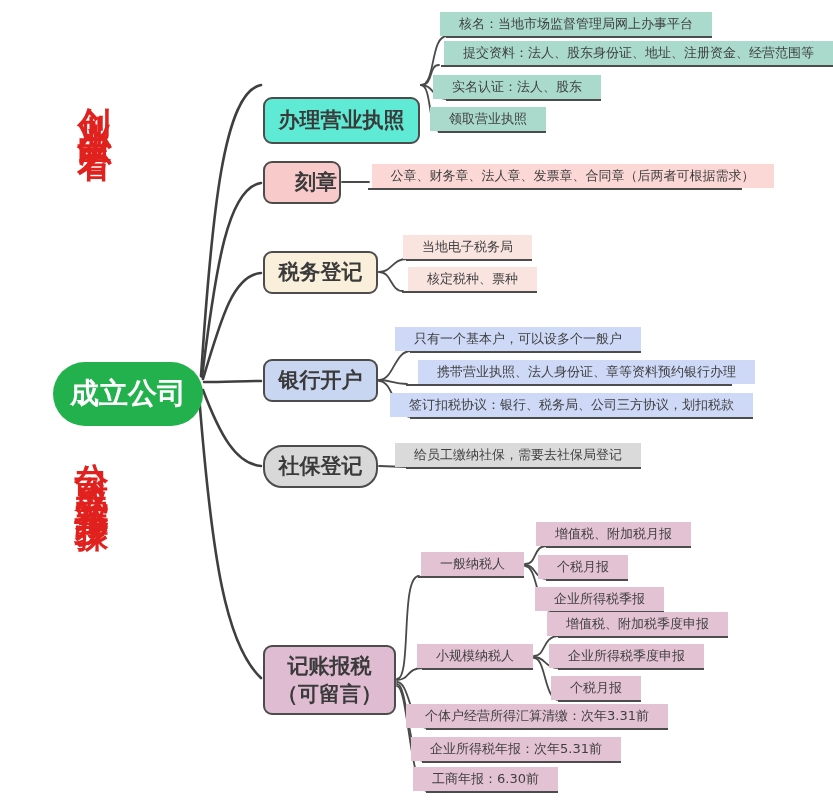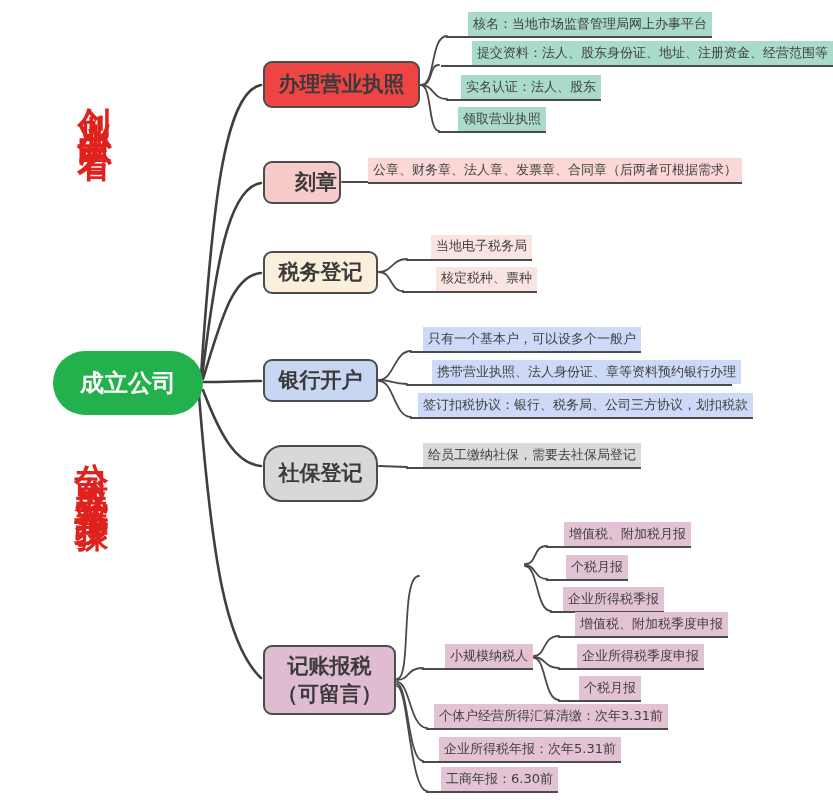--- a/index.html
+++ b/index.html
@@ -11,38 +11,38 @@
   #wires path{fill:none;stroke-linecap:round;}
   #wires .main{stroke:#3f3f3f;stroke-width:2.6;}
   #wires .sub{stroke:#4a4a4a;stroke-width:1.8;}
 
   .vtitle{
     position:absolute;z-index:2;color:#e0211e;font-weight:bold;font-size:34px;
     writing-mode:vertical-rl;text-orientation:upright;letter-spacing:8px;line-height:36px;
   }
   .root{
     position:absolute;z-index:2;display:flex;align-items:center;justify-content:center;
-    background:#22b14d;color:#ffffff;font-size:24px;font-weight:bold;border-radius:33px;
+    background:#22b14d;color:#ffffff;font-size:29px;font-weight:bold;border-radius:33px;margin-top:11px;
   }
   .node{
     position:absolute;z-index:2;display:flex;flex-direction:column;align-items:center;justify-content:center;
     border:2.5px solid #4c4c4c;border-radius:9px;color:#3a3a3a;font-weight:bold;font-size:21px;
     box-sizing:border-box;line-height:1.35;
   }
-  .n1{background:#ef4444;} .n2{background:#f8caca;padding-left:28px;} .n3{background:#f9efdb;}
+  .n1{background:#5eead4;margin-top:36px;} .n2{background:#f8caca;padding-left:28px;} .n3{background:#f9efdb;}
   .n4{background:#c9d6f2;} .n5{background:#d8d8d8;} .n6{background:#dfbcd2;}
 
   .leaf-wrap{
     position:absolute;z-index:1;height:24px;border-bottom:2px solid #4c4c4c;
     display:flex;justify-content:flex-end;align-items:flex-end;box-sizing:content-box;
   }
   .leaf{
-    font-size:13px;line-height:22px;color:#3f3f3f;padding:1px 5px;white-space:nowrap;margin-left:35px;
+    font-size:13px;line-height:22px;color:#3f3f3f;padding:1px 19px;white-space:nowrap;margin-left:35px;
   }
-  .lf1{background:#a9dacc;} .lf2{background:#fbd7d5;} .lf3{background:#f9e4e0;font-family:Liberation Mono, monospace;}
+  .lf1{background:#a9dacc;} .lf2{background:#fbd7d5;} .lf3{background:#f9e4e0;}
   .lf4{background:#cdd9f6;} .lf5{background:#dadada;} .lf6{background:#e3c2d4;}
 </style>
 </head>
 <body>
 
 <div id="canvas">
 
   <svg id="wires" width="833" height="800" viewBox="0 0 833 800">
 
     <path class="main" d="M201,376 C212,210 224,92 261,85"></path>
@@ -95,42 +95,42 @@
   </div>
   <div class="node n2" style="left:263px;top:161px;width:78px;height:43px;">
     <span>刻章</span>
   </div>
   <div class="node n3" style="left:263px;top:251px;width:115px;height:43px;">
     <span>税务登记</span>
   </div>
   <div class="node n4" style="left:263px;top:359px;width:115px;height:43px;">
     <span>银行开户</span>
   </div>
-  <div class="node n5" style="left:263px;top:445px;width:115px;height:57px;border-radius:19px;">
+  <div class="node n5" style="left:263px;top:445px;width:115px;height:43px;border-radius:19px;">
     <span>社保登记</span>
   </div>
   <div class="node n6" style="left:263px;top:645px;width:133px;height:70px;">
     <span>记账报税</span>
     <span>（可留言）</span>
   </div>
 
   <div class="leaf-wrap" style="left:446px;top:12px;width:266px;">
     <div class="leaf lf1">核名：当地市场监督管理局网上办事平台</div>
   </div>
   <div class="leaf-wrap" style="left:441px;top:41px;width:392px;">
     <div class="leaf lf1">提交资料：法人、股东身份证、地址、注册资金、经营范围等</div>
   </div>
   <div class="leaf-wrap" style="left:446px;top:75px;width:155px;">
     <div class="leaf lf1">实名认证：法人、股东</div>
   </div>
   <div class="leaf-wrap" style="left:438px;top:107px;width:108px;">
     <div class="leaf lf1">领取营业执照</div>
   </div>
 
-  <div class="leaf-wrap" style="left:368px;top:158px;width:374px;">
+  <div class="leaf-wrap" style="left:368px;top:164px;width:374px;justify-content:center;">
     <div class="leaf lf2">公章、财务章、法人章、发票章、合同章（后两者可根据需求）</div>
   </div>
 
   <div class="leaf-wrap" style="left:406px;top:235px;width:126px;">
     <div class="leaf lf3">当地电子税务局</div>
   </div>
   <div class="leaf-wrap" style="left:402px;top:267px;width:135px;align-items:flex-end;">
     <div class="leaf lf3">核定税种、票种</div>
   </div>
 
@@ -141,20 +141,23 @@
     <div class="leaf lf4">携带营业执照、法人身份证、章等资料预约银行办理</div>
   </div>
   <div class="leaf-wrap" style="left:410px;top:393px;width:343px;">
     <div class="leaf lf4">签订扣税协议：银行、税务局、公司三方协议，划扣税款</div>
   </div>
 
   <div class="leaf-wrap" style="left:406px;top:443px;width:235px;">
     <div class="leaf lf5">给员工缴纳社保，需要去社保局登记</div>
   </div>
 
+  <div class="leaf-wrap" style="left:418px;top:552px;width:106px;">
+    <div class="leaf lf6">一般纳税人</div>
+  </div>
   <div class="leaf-wrap" style="left:546px;top:522px;width:145px;">
     <div class="leaf lf6">增值税、附加税月报</div>
   </div>
   <div class="leaf-wrap" style="left:546px;top:555px;width:82px;">
     <div class="leaf lf6">个税月报</div>
   </div>
   <div class="leaf-wrap" style="left:550px;top:587px;width:114px;">
     <div class="leaf lf6">企业所得税季报</div>
   </div>
 

